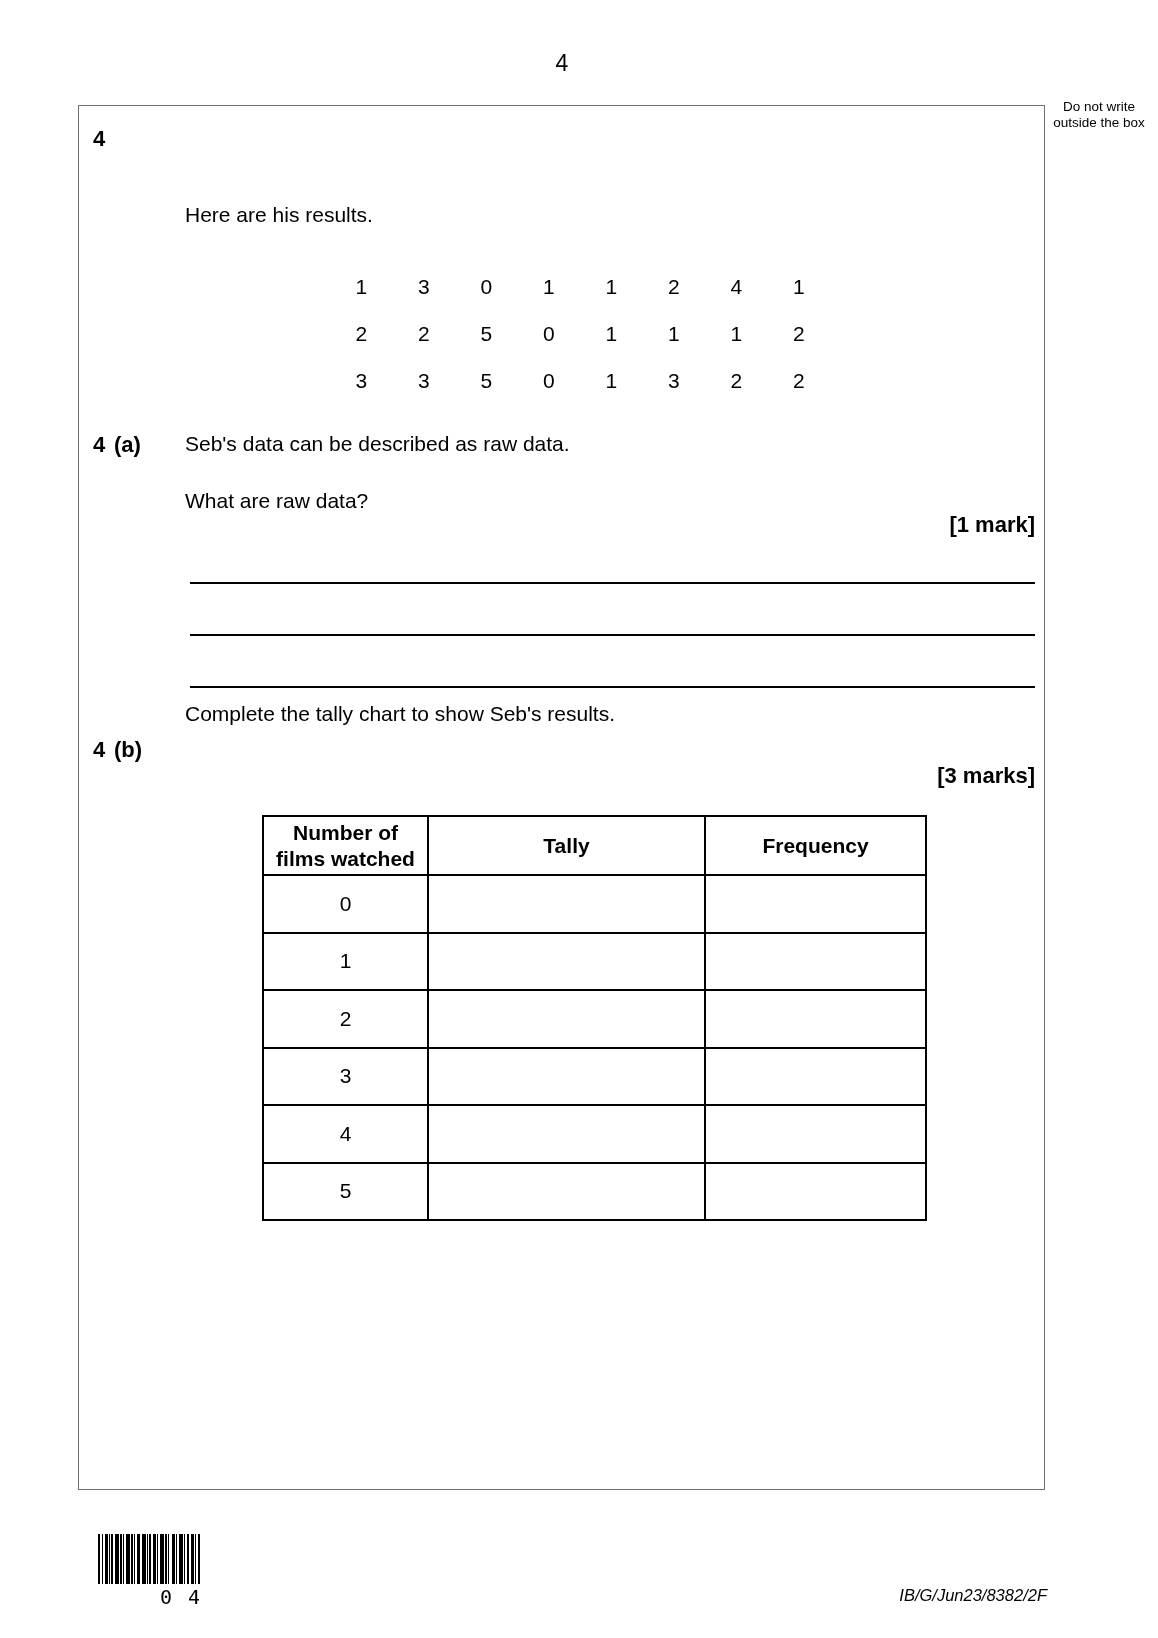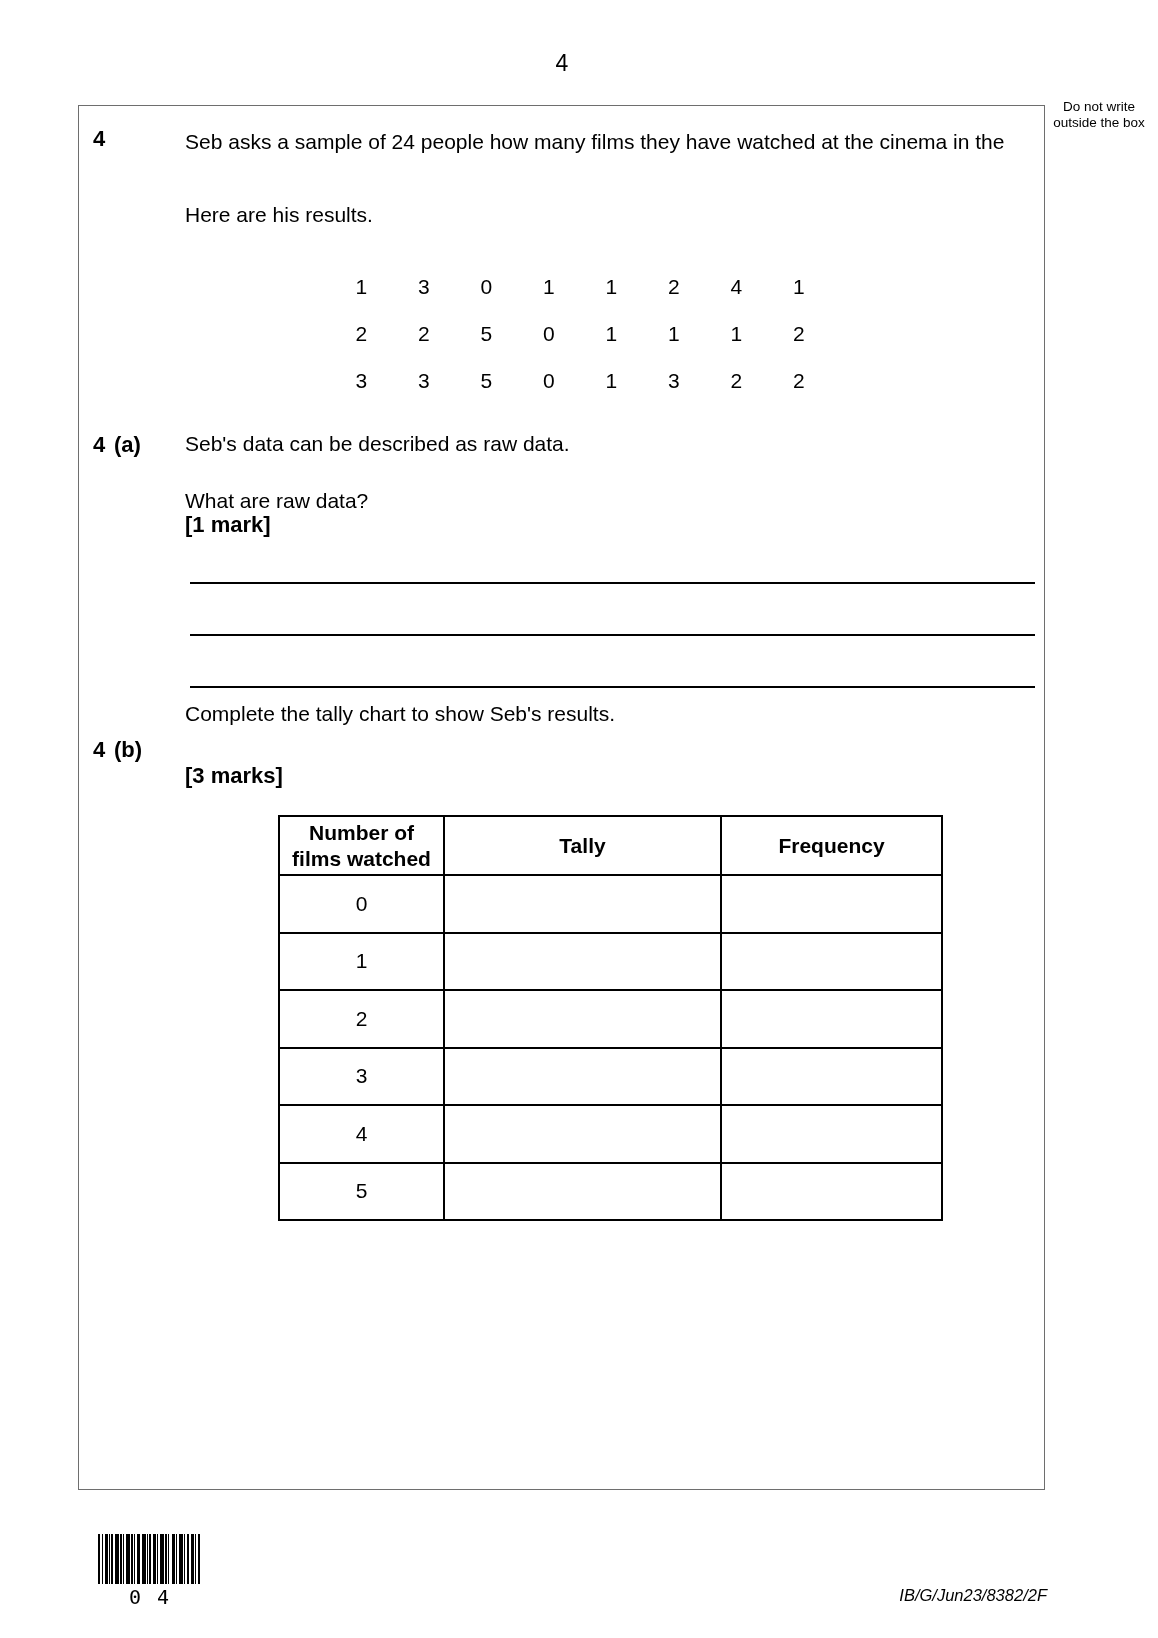--- a/index.html
+++ b/index.html
@@ -74,38 +74,38 @@
 
   .body-text {
     font-size: 21px;
   }
   .part-a-statement { top: 432px; left: 185px; }
   .part-a-prompt    { top: 489px; left: 185px; }
   .part-b-prompt    { top: 702px; left: 185px; }
 
   .marks {
     left: 185px; width: 850px;
-    text-align: left;
+    text-align: right;
     font-weight: bold;
     font-size: 22px;
   }
   .marks-a { top: 512px; }
   .marks-b { top: 763px; }
 
   .answer-line {
     left: 190px; width: 845px; height: 0;
     border-bottom: 2px solid #000;
   }
   .line-1 { top: 582px; }
   .line-2 { top: 634px; }
   .line-3 { top: 686px; }
 
   table.tally-table {
     position: absolute;
-    top: 815px; left: 278px;
+    top: 815px; left: 262px;
     border-collapse: collapse;
     table-layout: fixed;
     width: 663px;
   }
   table.tally-table th, table.tally-table td {
     border: 2px solid #000;
     text-align: center;
     vertical-align: middle;
     font-size: 21px;
     padding: 0;
@@ -121,21 +121,21 @@
   }
   col.c1 { width: 165px; }
   col.c2 { width: 277px; }
   col.c3 { width: 221px; }
 
   .barcode {
     top: 1534px; left: 98px;
   }
   .barcode-label {
     top: 1585px; left: 98px; width: 104px;
-    text-align: center;
+    text-align: right;
     font-family: "DejaVu Sans Mono", monospace;
     font-size: 20px;
     letter-spacing: 2px;
   }
 
   .footer-code {
     top: 1586px; left: 647px; width: 400px;
     text-align: right;
     font-size: 16.5px;
     font-style: italic;
@@ -146,21 +146,20 @@
 
 <div class="abs page-number">4</div>
 
 <div class="abs content-box"></div>
 
 <div class="abs margin-note">Do not write outside the box</div>
 
 <div class="abs q-num q4-main-num">4</div>
 
 <div class="abs intro">
-  <span>Seb asks a sample of 24 people how many films they have watched at the cinema in the</span>
 </div>
 
 <div class="abs results-intro body-text">Here are his results.</div>
 
 <div class="abs results-grid">
   <div class="results-row">
     <span class="results-cell">1</span>
     <span class="results-cell">3</span>
     <span class="results-cell">0</span>
     <span class="results-cell">1</span>

